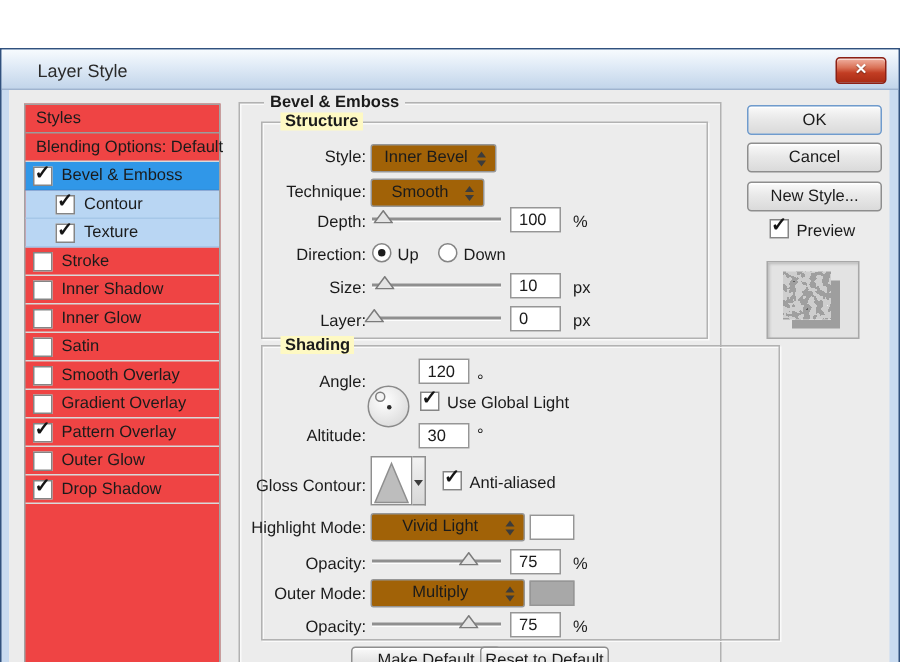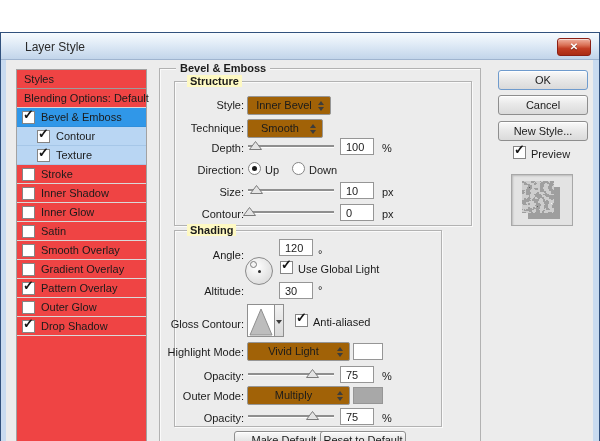--- a/index.html
+++ b/index.html
@@ -56,21 +56,21 @@
   }
   .panel-title {
     position:absolute; top:-7px; left:16px; background:#ececec; padding:0 4px;
     font-weight:bold; white-space:nowrap;
   }
   .group {
     position:absolute; border:1px solid #b2b2b2;
     box-shadow:inset 1px 1px 0 #fafafa, 1px 1px 0 #fafafa;
   }
   .group-structure { left:14px; top:12px; width:298px; height:145px; }
-  .group-shading  { left:14px; top:161px; width:268px; height:197px; }
+  .group-shading  { left:14px; top:161px; width:346px; height:197px; }
   .legend {
     position:absolute; top:-7px; left:12px; background:#fef9c3; padding:0 3px;
     font-weight:bold;
   }
   .flabel { position:absolute; left:0; width:84px; text-align:right; white-space:nowrap; }
   .unit { position:absolute; white-space:nowrap; }
 
   .combo {
     position:absolute; height:19px; background:#a16207; border:1px solid #969696; border-radius:2px;
     padding:0 16px 0 6px; line-height:17px; cursor:pointer; white-space:nowrap;text-align:center;
@@ -265,21 +265,21 @@
         <div class="track"></div>
         <span class="thumb" style="left: 9%;">
           <svg width="13" height="9">
               <polygon points="6.5,0.5 12.5,8.5 0.5,8.5" fill="#e4e4e4" stroke="#7b7b7b"></polygon>
             </svg>
         </span>
       </div>
       <input class="num" style="left: 180px; top: 113px;" value="10">
       <span class="unit" style="left:222px; top:117px">px</span>
 
-      <span class="flabel" style="top:139px">Contour:</span>
+      <span class="flabel" style="top:139px">Layer:</span>
       <div class="slider" style="left:88px; top:137px">
         <div class="track"></div>
         <span class="thumb" style="left: 1%;">
           <svg width="13" height="9">
               <polygon points="6.5,0.5 12.5,8.5 0.5,8.5" fill="#e4e4e4" stroke="#7b7b7b"></polygon>
             </svg>
         </span>
       </div>
       <input class="num" style="left: 180px; top: 135px;" value="0">
       <span class="unit" style="left:222px; top:139px">px</span>

